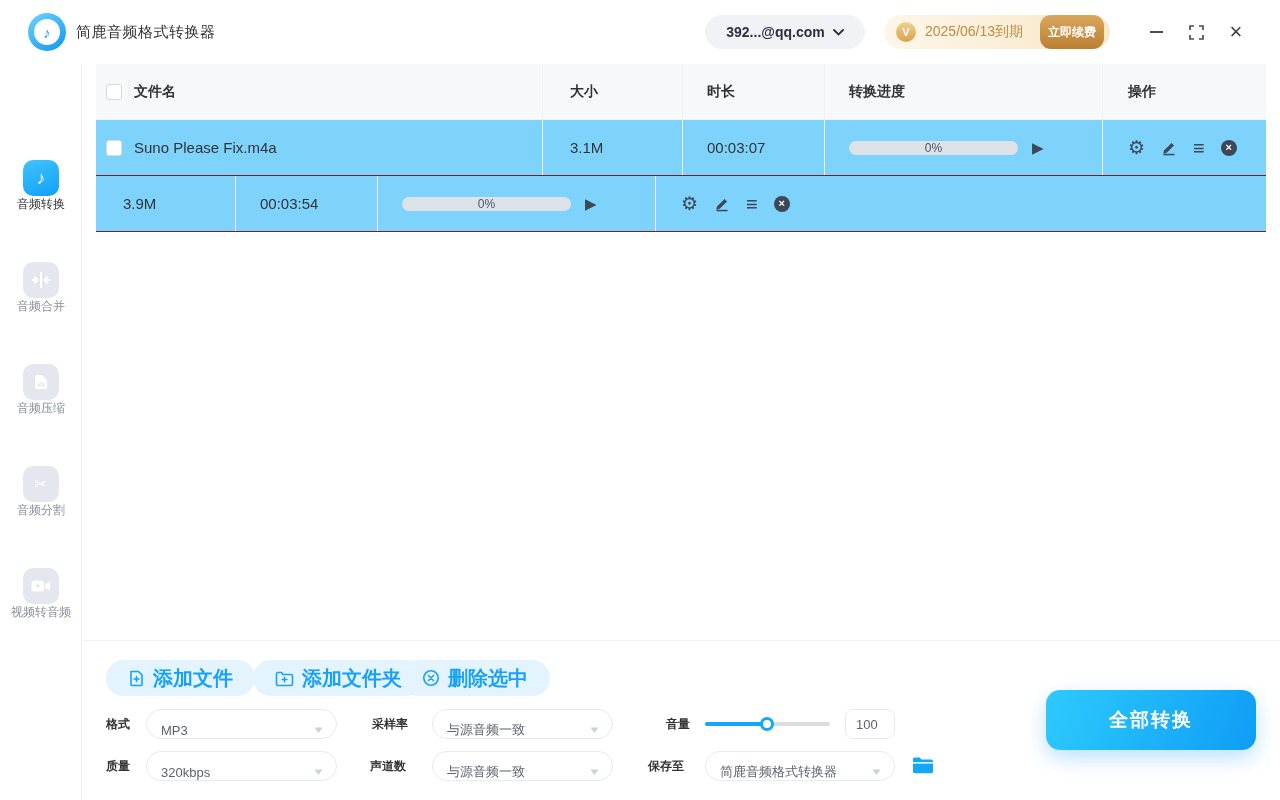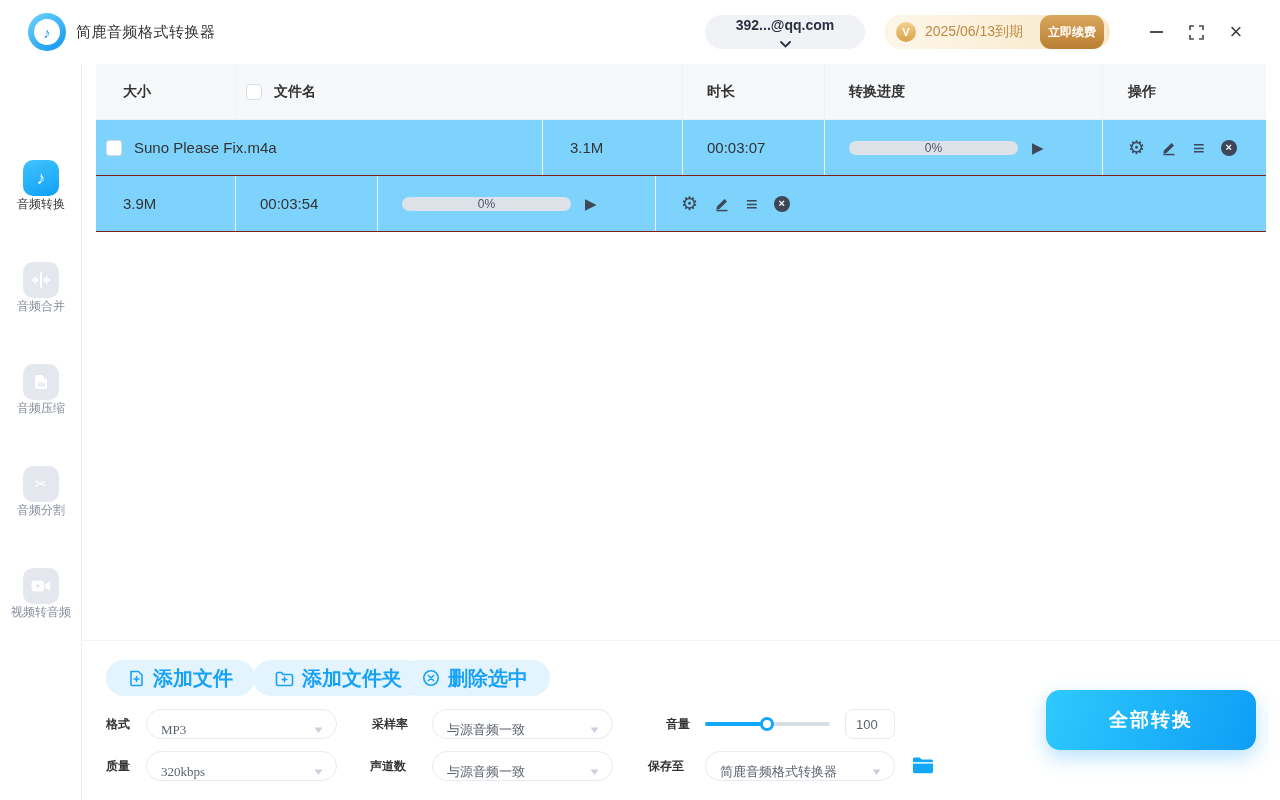--- a/index.html
+++ b/index.html
@@ -12,21 +12,21 @@
   .logo { position:absolute; left:28px; top:13px; width:38px; height:38px; border-radius:50%;
           background:linear-gradient(145deg,#6fd4fc 0%,#0f95f3 100%);
           display:flex; align-items:center; justify-content:center; }
   .logo-inner { width:26px; height:26px; border-radius:50%; background:#fff;
           display:flex; align-items:center; justify-content:center;
           color:#1899f4; font-size:15px; font-weight:bold; }
   .app-title { position:absolute; left:76px; top:23px; font-size:15px; color:#333; letter-spacing:.5px; }
 
   .account-pill { position:absolute; left:705px; top:15px; width:160px; height:34px;
           background:#f1f2f6; border-radius:17px; display:flex; align-items:center;
-          justify-content:center; gap:8px; cursor:pointer;flex-direction:column; }
+          justify-content:center; gap:8px; cursor:pointer; }
   .account-text { font-size:14px; font-weight:700; color:#2a3140; }
 
   .vip-pill { position:absolute; left:884px; top:15px; width:226px; height:34px;
           border-radius:17px; background:linear-gradient(90deg,#fdf6e9 0%,#f8e8c9 100%);
           display:flex; align-items:center; padding:0 6px 0 12px; }
   .vip-badge { width:20px; height:20px; border-radius:50%;
           background:linear-gradient(180deg,#f2d191 0%,#d8a349 100%);
           color:#fff; font-size:11px; font-weight:700; display:flex; align-items:center; justify-content:center; }
   .vip-expiry { margin-left:9px; font-size:14px; color:#c08a43; }
   .renew-btn { margin-left:auto; width:64px; height:34px; border-radius:11px;
@@ -81,21 +81,21 @@
   .pill-btn { position:absolute; top:660px; height:36px; border-radius:18px; background:#e3f4fe;
           color:#18a2f7; font-size:20px; font-weight:700; display:flex; align-items:center;
           gap:8px; padding:0 22px; cursor:pointer; white-space:nowrap; }
   .btn-add-file { left:106px; }
   .btn-add-folder { left:253px; }
   .btn-del { left:400px; }
 
   .set-label { position:absolute; font-size:12px; font-weight:700; color:#333; }
   .select { position:absolute; height:30px; border:1px solid #e7eaef; border-radius:15px;
           background:#fff; display:flex; align-items:center; padding:12px 12px 0 14px;
-          font-size:13px; color:#5c6370; cursor:pointer;font-family:Liberation Serif, serif; }
+          font-size:13px; color:#5c6370; cursor:pointer; }
   .select .val { flex:1; overflow:hidden; white-space:nowrap; }
   .row1 { top:709px; } .row1l { top:716px; }
   .row2 { top:751px; } .row2l { top:758px; }
 
   .slider { position:absolute; left:705px; top:709px; width:125px; height:30px; cursor:pointer; }
   .slider-track { position:absolute; left:0; top:13px; width:125px; height:4px; border-radius:2px; background:#d8dce3; }
   .slider-fill { position:absolute; left:0; top:13px; width:62px; height:4px; border-radius:2px; background:#12a7f9; }
   .slider-thumb { position:absolute; left:55px; top:8px; width:14px; height:14px; border-radius:50%;
           background:#fff; border:3px solid #12a7f9; }
   .vol-input { position:absolute; left:845px; top:709px; width:50px; height:30px;
@@ -188,27 +188,27 @@
             <path d="M15 7.2 20 4.4v9.2L15 10.8z" fill="#fff"></path>
             <path d="M6.6 6.6 10.4 9 6.6 11.4z" fill="#e4e7ee"></path>
           </svg>
       </div>
       <div class="side-label">视频转音频</div>
     </div>
   </div>
 
   <div class="table">
     <div class="trow head">
-      <div class="cell c2">
-          <span class="htext">大小</span>
-        </div>
       <div class="cell c1">
         <span class="checkbox"></span>
         <span class="htext">文件名</span>
       </div>
+      <div class="cell c2">
+          <span class="htext">大小</span>
+        </div>
       <div class="cell c3">
           <span class="htext">时长</span>
         </div>
       <div class="cell c4">
           <span class="htext">转换进度</span>
         </div>
       <div class="cell c5">
           <span class="htext">操作</span>
         </div>
     </div>

